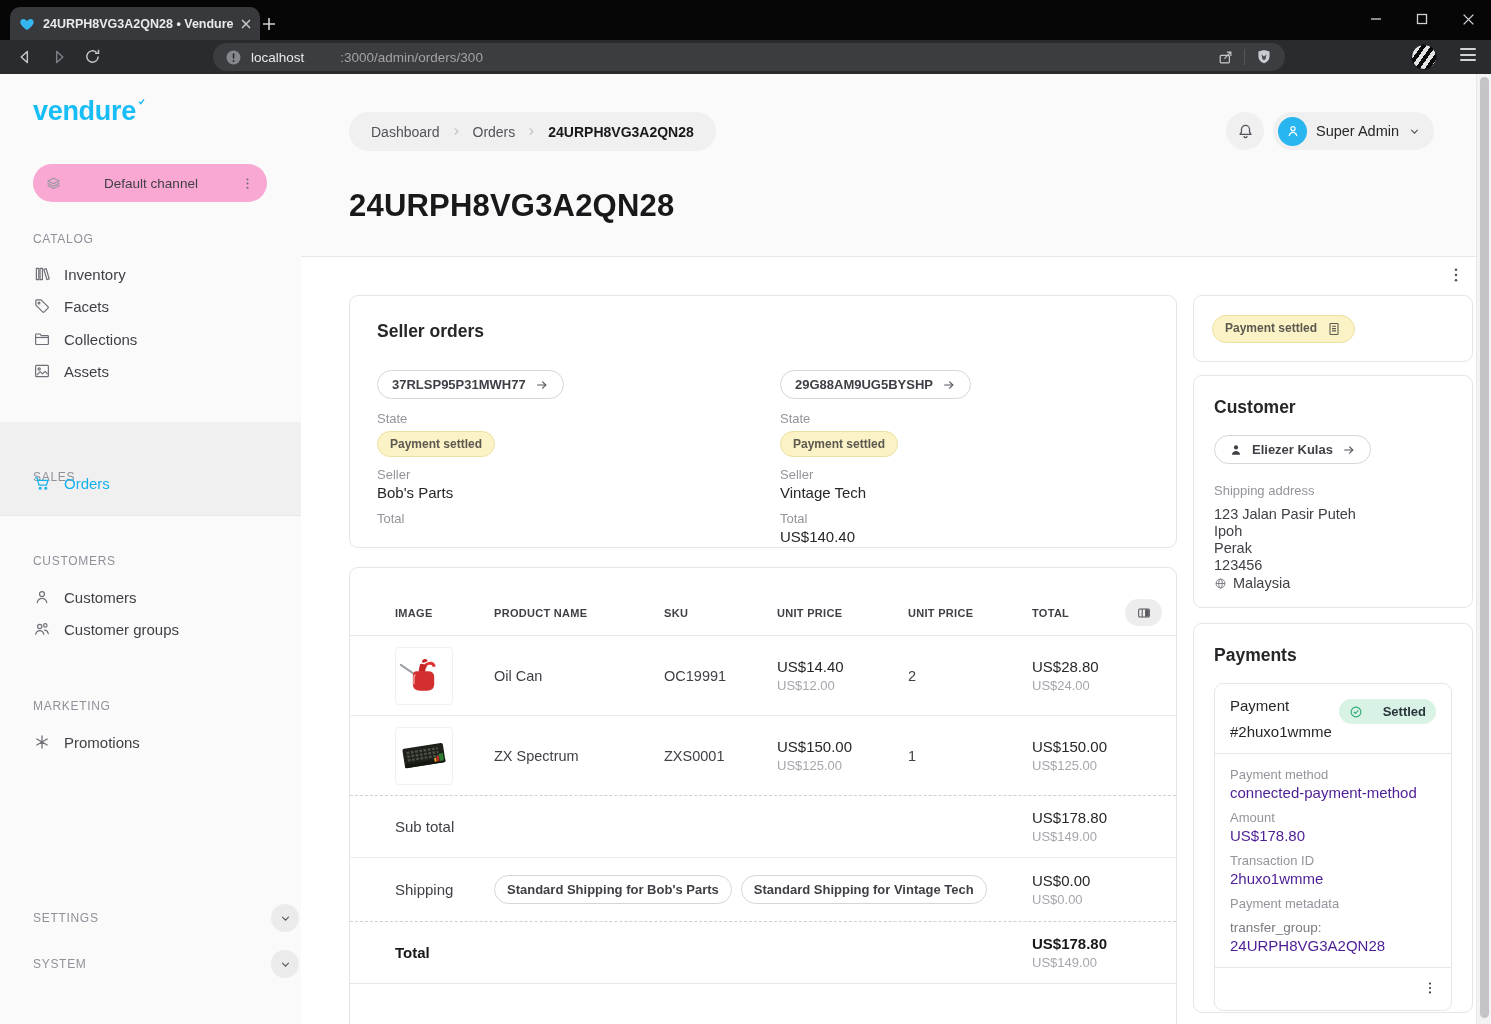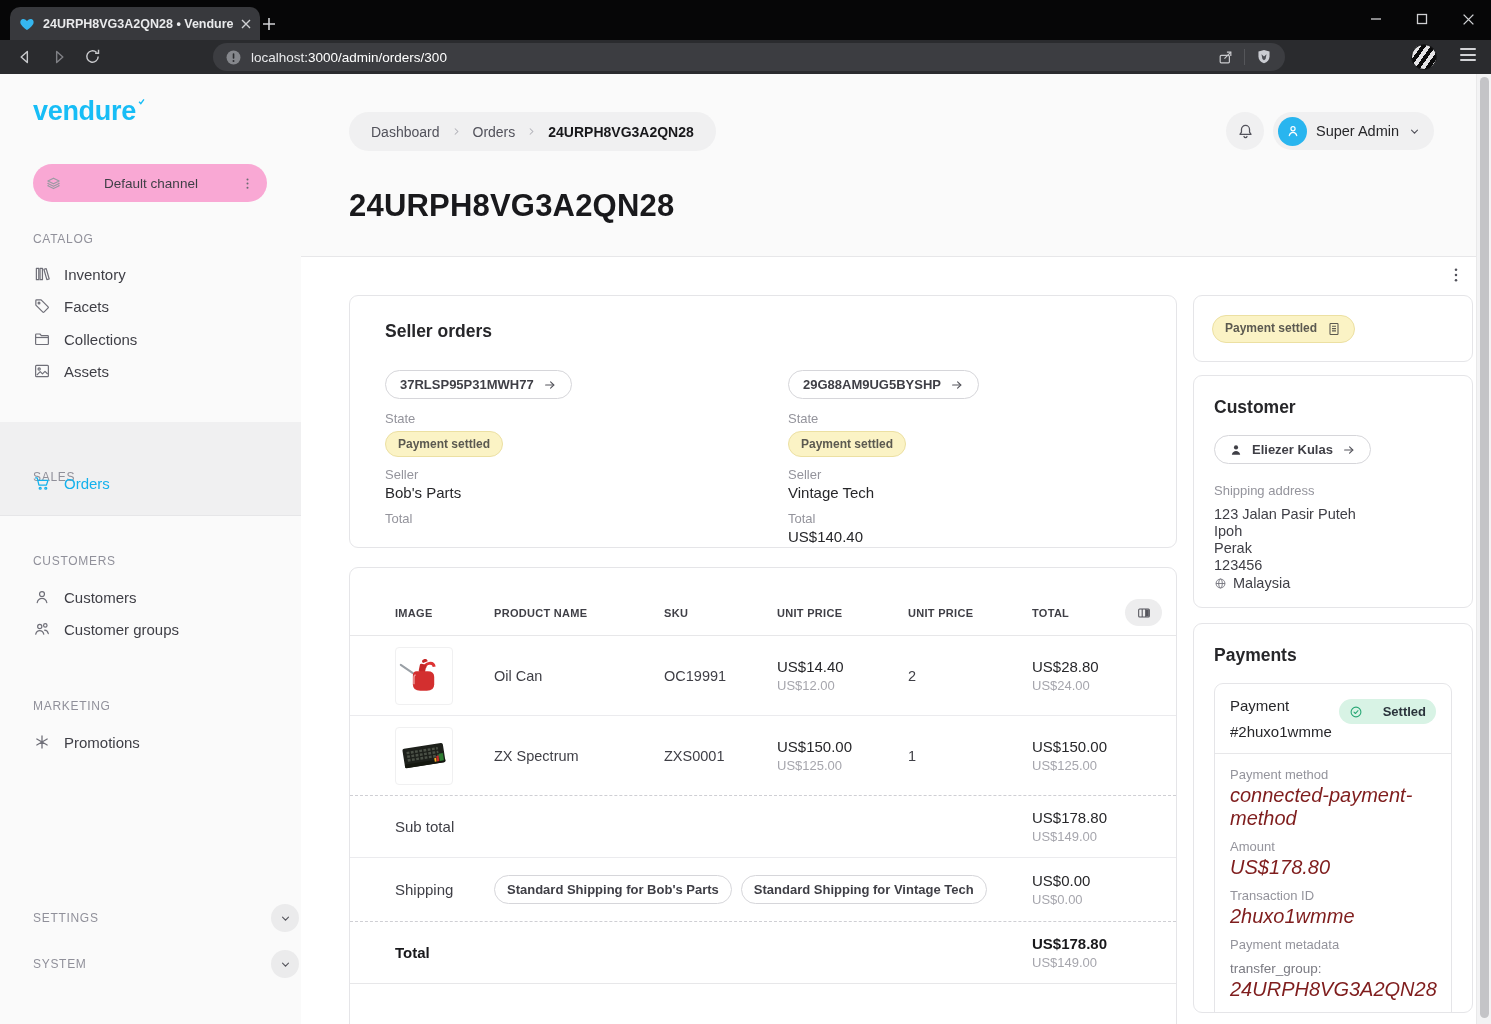--- a/index.html
+++ b/index.html
@@ -15,21 +15,21 @@
   .icon-btn{display:flex;align-items:center;justify-content:center;cursor:pointer;}
   .newtab{position:absolute;left:256px;top:11px;width:26px;height:26px;border-radius:50%;}
   .win-controls{position:absolute;right:0;top:0;height:38px;display:flex;}
   .win-btn{width:46px;height:38px;display:flex;align-items:center;justify-content:center;}
   .toolbar{position:absolute;top:40px;left:0;right:0;height:34px;background:#2a2b2e;}
   .nav-ico{position:absolute;top:7px;}
   .addressbar{position:absolute;left:213px;top:3px;width:1072px;height:28px;background:#3c3d41;
     border-radius:14px;display:flex;align-items:center;padding:0 12px;box-sizing:border-box;}
   .url-text{margin-left:9px;font-size:13.5px;white-space:nowrap;}
   .url-host{color:#e9eaec;}
-  .url-path{color:#ffffff;}
+  .url-path{color:#a3a3a3;margin-left:36px;}
   .addr-right{margin-left:auto;display:flex;align-items:center;gap:10px;}
   .addr-divider{width:1px;height:16px;background:#55565a;}
   .avatar-stripes{position:absolute;right:54px;top:4px;width:26px;height:26px;border-radius:50%;
     background:repeating-linear-gradient(125deg,#0b0b0c 0 4px,#e4e4e6 4px 8px);border:1px solid #17181a;box-sizing:border-box;}
   .menu-ico{position:absolute;right:15px;top:8px;display:flex;flex-direction:column;gap:3.5px;}
   .menu-ico i{display:block;width:16px;height:2px;background:#d2d3d6;border-radius:1px;}
 
   
   .app{position:absolute;top:74px;left:0;right:0;bottom:0;background:#fff;}
   .sidebar{position:absolute;left:0;top:0;width:332px;height:100%;background:#fafafa;
@@ -67,21 +67,21 @@
     display:flex;align-items:center;gap:9px;padding:0 13px 0 5px;cursor:pointer;}
   .user-avatar{width:29px;height:29px;border-radius:50%;background:#29b5ef;display:flex;align-items:center;justify-content:center;}
   .user-name{font-size:14.5px;color:#27272a;}
   .page-title{position:absolute;left:48px;top:114px;font-size:31px;font-weight:700;color:#19191c;letter-spacing:.2px;}
   .kebab-main{position:absolute;left:1146px;top:190px;cursor:pointer;color:#52525b;}
 
   .card{position:absolute;background:#fff;border:1px solid #e5e5e8;border-radius:9px;box-sizing:border-box;}
   .card-title{font-size:17.5px;font-weight:600;color:#27272a;}
 
   
-  .card-seller{left:48px;top:221px;width:828px;height:253px;padding:25px 35px;}
+  .card-seller{left:48px;top:221px;width:828px;height:253px;padding:25px 27px;}
   .seller-grid{display:grid;grid-template-columns:403px 1fr;margin-top:28px;}
   .code-chip{display:inline-flex;align-items:center;gap:9px;border:1px solid #d6d6da;border-radius:16px;
     padding:6px 14px;font-size:13px;font-weight:600;color:#3f3f46;background:#fff;cursor:pointer;}
   .field-label{font-size:13px;color:#94949c;}
   .badge-yellow{display:inline-flex;align-items:flex-start;gap:9px;background:#fbf3c5;border:1px solid #ece0a2;
     border-radius:15px;padding:5px 12px;font-size:12px;font-weight:600;color:#5b5950;}
   .plain-value{font-size:15px;color:#27272a;}
   .mt12{margin-top:12px;}.mt10{margin-top:10px;}.mt5{margin-top:5px;}.mt2{margin-top:2px;}
 
   
@@ -117,21 +117,21 @@
   .card-payments{left:892px;top:549px;width:280px;height:390px;padding:21px 20px;overflow:hidden;}
   .pay-card{margin-top:17px;border:1px solid #e5e5e8;border-radius:9px;}
   .pay-head{padding:13px 15px;border-bottom:1px solid #e7e7e9;display:flex;justify-content:space-between;align-items:flex-start;}
   .pay-name,.pay-id{font-size:15px;color:#27272a;}
   .pay-id{margin-top:9px;}
   .badge-green{display:inline-flex;align-items:center;gap:20px;background:#d8f3e5;border-radius:15px;
     padding:5px 10px;font-size:13px;font-weight:600;color:#2a333b;margin-top:2px;}
   .pay-body{padding:10px 15px 13px;}
   .pb-label{font-size:13px;color:#94949c;margin-top:9px;}
   .pb-label:first-child{margin-top:3px;}
-  .pb-value{font-size:20px;color:#7f1d1d;margin-top:2px;font-style:italic;}
+  .pb-value{font-size:15px;color:#4c1d95;margin-top:2px;}
   .pb-key{font-size:13.5px;color:#7a7a82;margin-top:9px;}
   .pay-foot{border-top:1px solid #e7e7e9;height:42px;position:relative;}
   .pay-foot .kebab{position:absolute;right:13px;top:10px;color:#3f3f46;cursor:pointer;}
 
   .scrollbar{position:absolute;right:0;top:0;bottom:0;width:15px;background:#f3f3f4;border-left:1px solid #e9e9ea;box-sizing:border-box;}
   .scroll-thumb{position:absolute;left:3px;right:2px;top:3px;height:calc(100% - 9px);background:#c4c4c7;border-radius:5px;}
 </style>
 </head>
 <body>
 

